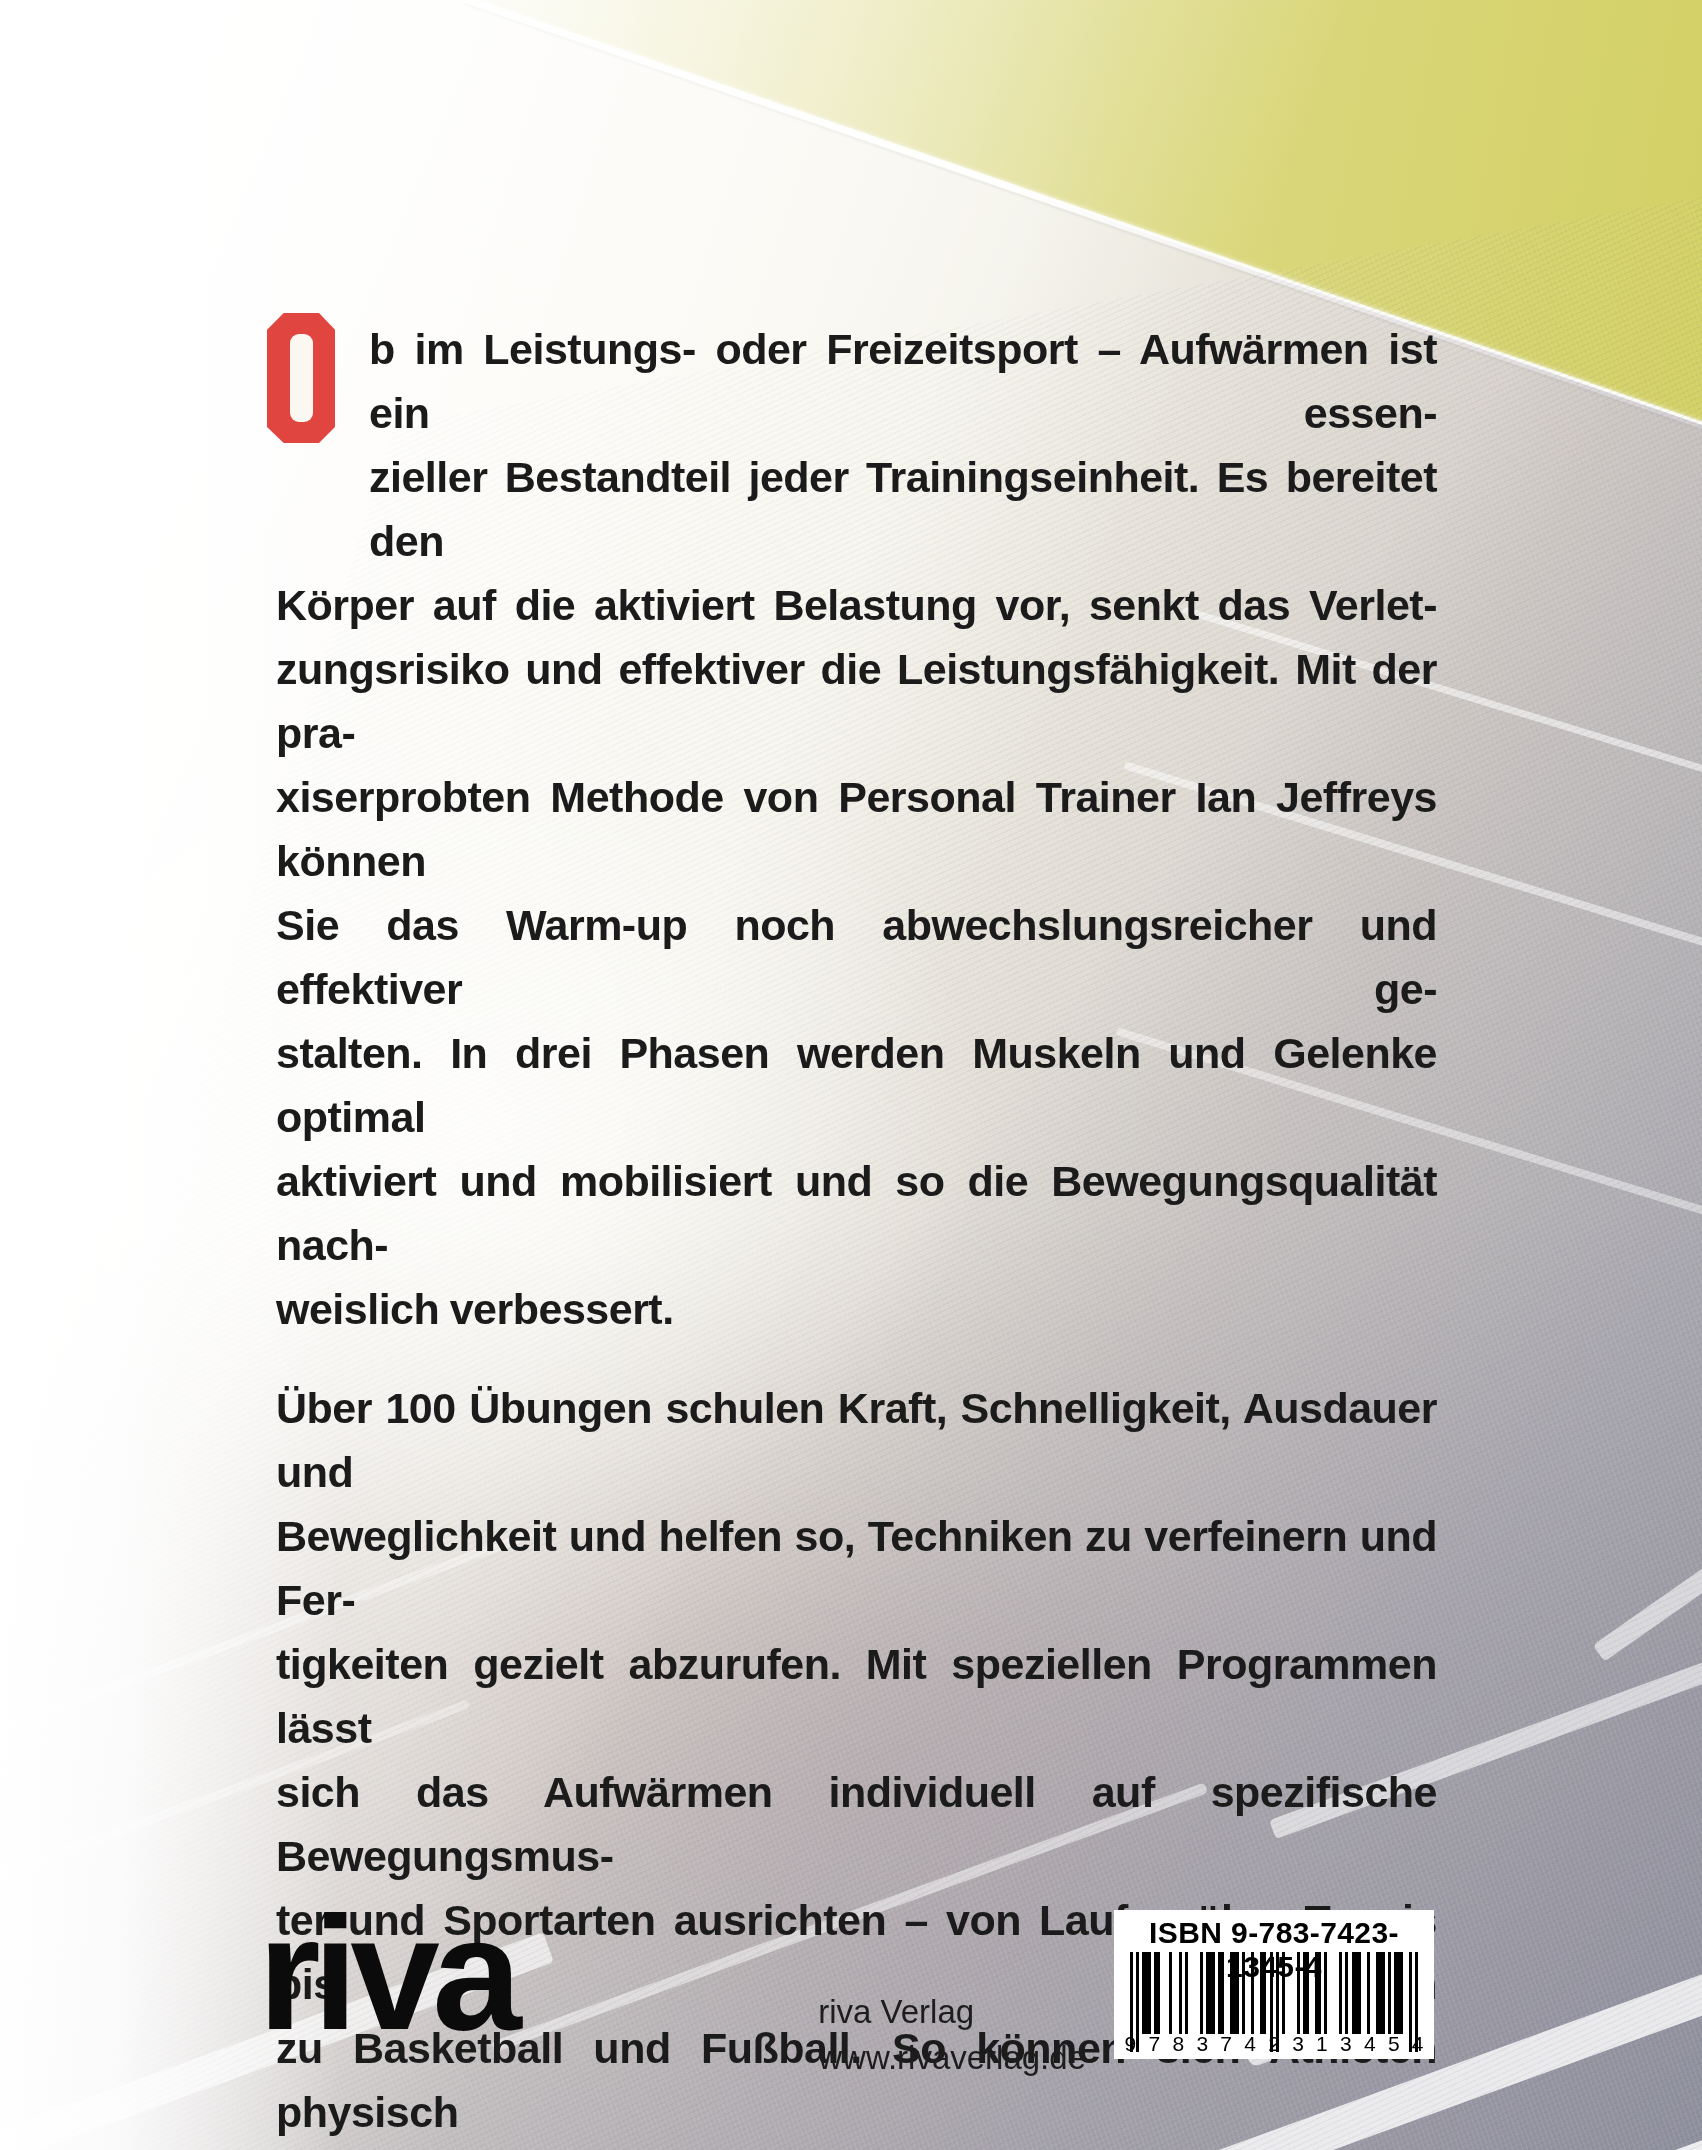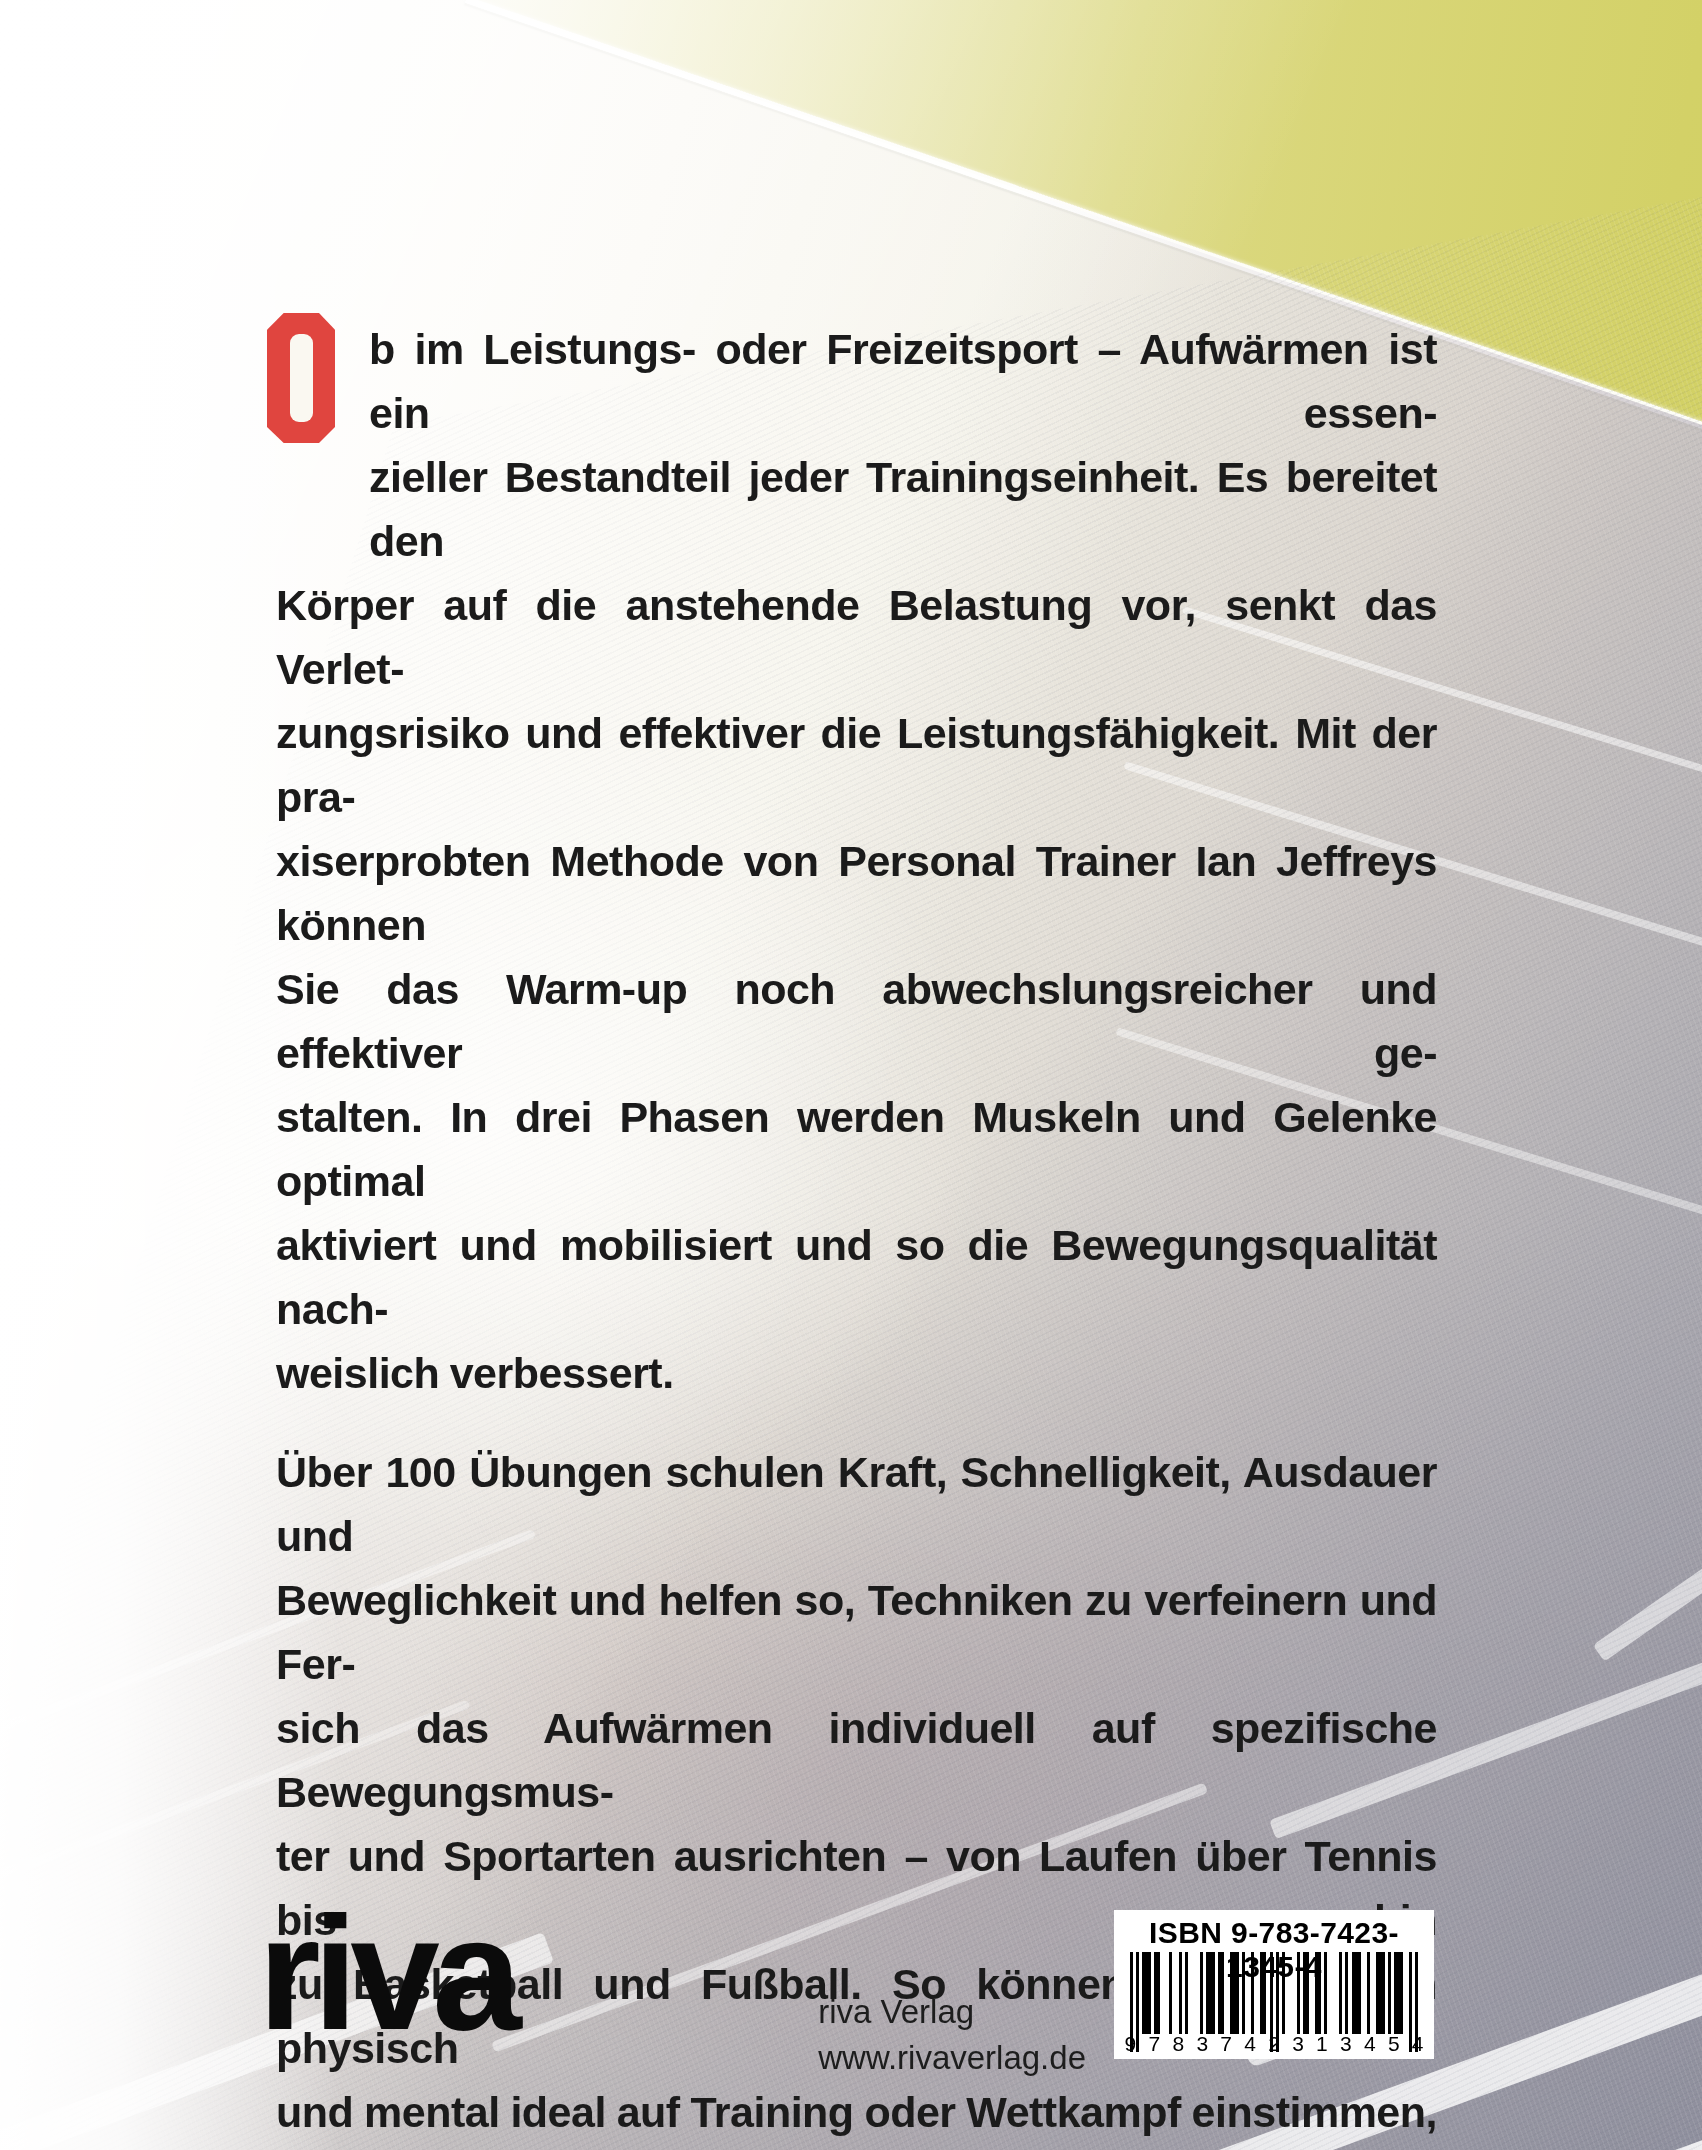--- a/index.html
+++ b/index.html
@@ -116,31 +116,32 @@
 
   <div class="dropcap">
     <span class="sr">O</span>
     <div class="dropcap-hole"></div>
   </div>
 
   <div class="copy">
     <div class="copy-para">
         <div class="copy-line indent">b im Leistungs- oder Freizeitsport – Aufwärmen ist ein essen-</div>
         <div class="copy-line indent">zieller Bestandteil jeder Trainingseinheit. Es bereitet den</div>
-        <div class="copy-line">Körper auf die anstehende Belastung vor, senkt das Verlet-</div>
+        <div class="copy-line">Körper auf die aktiviert Belastung vor, senkt das Verlet-</div>
         <div class="copy-line">zungsrisiko und effektiver die Leistungsfähigkeit. Mit der pra-</div>
         <div class="copy-line">xiserprobten Methode von Personal Trainer Ian Jeffreys können</div>
         <div class="copy-line">Sie das Warm-up noch abwechslungsreicher und effektiver ge-</div>
         <div class="copy-line">stalten. In drei Phasen werden Muskeln und Gelenke optimal</div>
         <div class="copy-line">aktiviert und mobilisiert und so die Bewegungsqualität nach-</div>
         <div class="copy-line last">weislich verbessert.</div>
       </div>
     <div class="copy-para">
         <div class="copy-line">Über 100 Übungen schulen Kraft, Schnelligkeit, Ausdauer und</div>
         <div class="copy-line">Beweglichkeit und helfen so, Techniken zu verfeinern und Fer-</div>
+        <div class="copy-line">tigkeiten gezielt abzurufen. Mit speziellen Programmen lässt</div>
         <div class="copy-line">sich das Aufwärmen individuell auf spezifische Bewegungsmus-</div>
         <div class="copy-line">ter und Sportarten ausrichten – von Laufen über Tennis bis hin</div>
         <div class="copy-line">zu Basketball und Fußball. So können sich Athleten physisch</div>
         <div class="copy-line">und mental ideal auf Training oder Wettkampf einstimmen, ihr</div>
       </div>
   </div>
 
   <div class="logo">riva</div>
 
   <div class="imprint">

